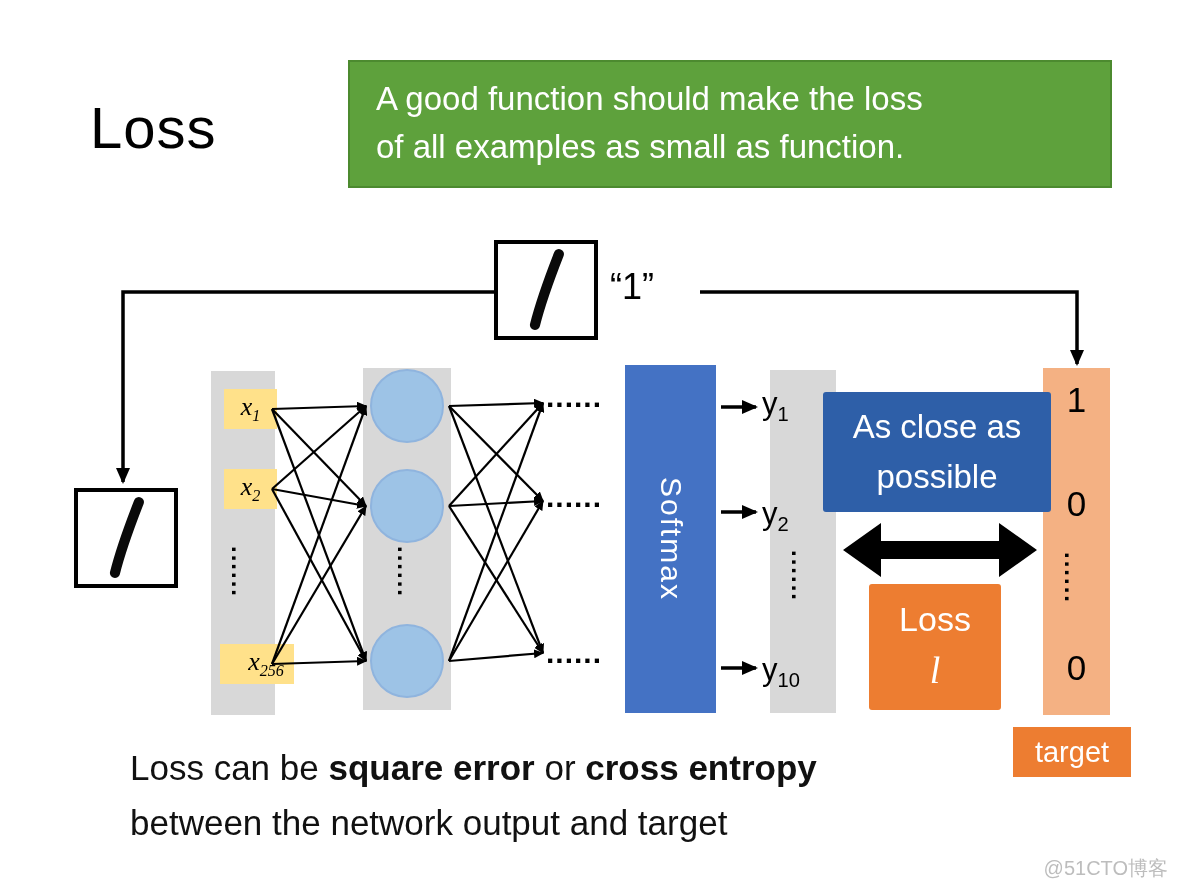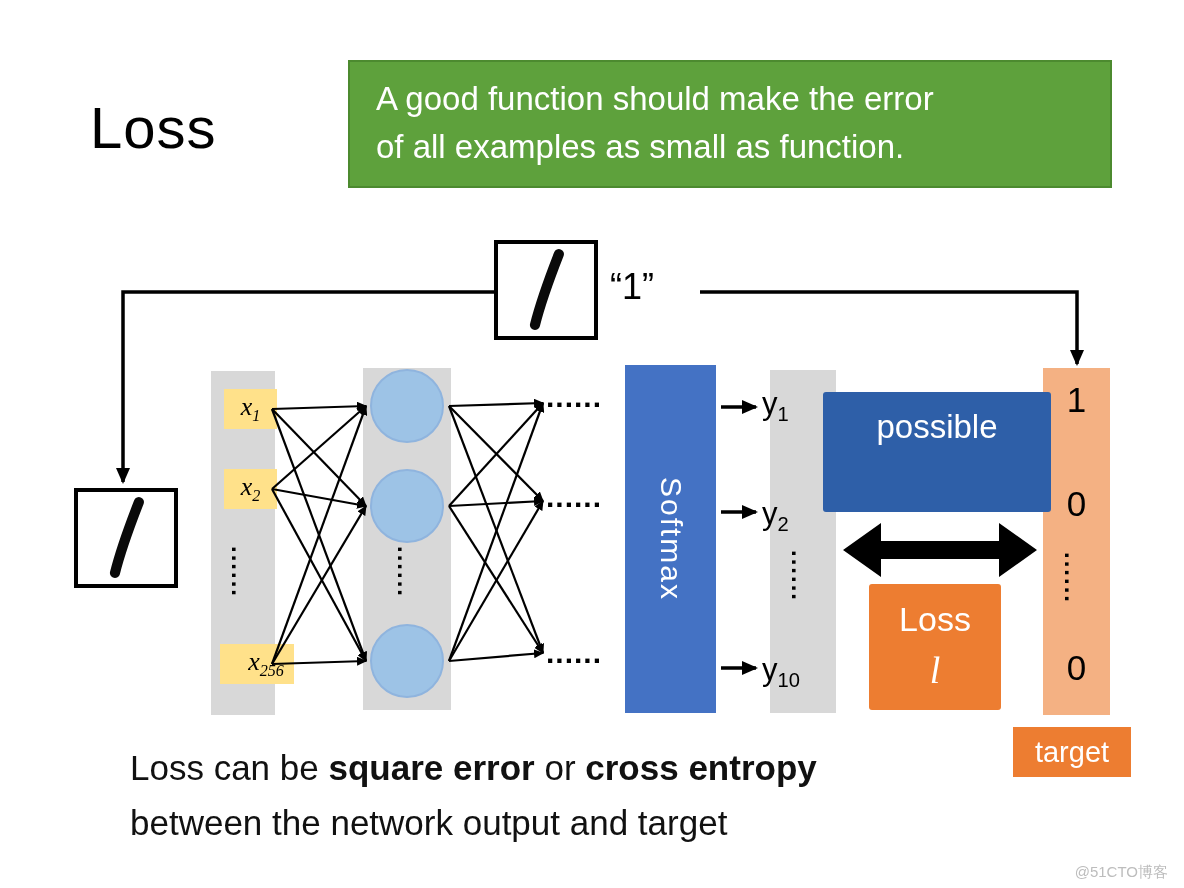--- a/index.html
+++ b/index.html
@@ -101,21 +101,21 @@
 
   .target-label {
     left:1013px; top:727px; width:118px; height:50px;
     background:var(--orange,#ED7D31); color:#fff; font-size:29px;
     display:flex; align-items:center; justify-content:center;
   }
 
   .bottom-text { left:130px; top:740px; font-size:35px; color:#111; line-height:1.58; }
   .bottom-text b { font-weight:700; }
 
-  .watermark { right:16px; bottom:6px; font-size:15px; color:#bdbdbd; }
+  .watermark { right:16px; bottom:6px; font-size:20px; color:#bdbdbd; }
 
   .overlay { left:0; top:0; width:1184px; height:888px; pointer-events:none; }
 </style>
 </head>
 <body>
 
 <div class="slide">
 
   <div class="abs bar input-bar"></div>
   <div class="abs bar hidden-bar"></div>
@@ -187,21 +187,21 @@
       <line x1="721" y1="512" x2="756" y2="512" marker-end="url(#arr)"></line>
       <line x1="721" y1="668" x2="756" y2="668" marker-end="url(#arr)"></line>
     </g>
 
     <polygon fill="#000" points="843,550 881,523 881,541 999,541 999,523 1037,550 999,577 999,559 881,559 881,577"></polygon>
   </svg>
 
   <div class="abs title">Loss</div>
 
   <div class="abs green-box">
-    <div>A good function should make the error</div>
+    <div>A good function should make the loss</div>
     <div>of all examples as small as function.</div>
   </div>
 
   <div class="abs digit-box top">
     <svg viewBox="0 0 100 100">
       <path d="M38,88 C44,64 55,34 64,11" fill="none" stroke="#0a0a0a" stroke-width="11" stroke-linecap="round"></path>
     </svg>
   </div>
   <div class="abs digit-label">“1”</div>
 
@@ -218,20 +218,21 @@
   <div class="abs softmax">
     <span class="softmax-text">Softmax</span>
   </div>
 
   <div class="abs ylab p1"><span>y</span><sub>1</sub></div>
   <div class="abs ylab p2"><span>y</span><sub>2</sub></div>
   <div class="abs ylab p3"><span>y</span><sub>10</sub></div>
   <div class="abs vdots out">......</div>
 
   <div class="abs close-box">
+    <div>As close as</div>
     <div>possible</div>
   </div>
 
   <div class="abs loss-box">
     <div>Loss</div>
     <div class="script-l">l</div>
   </div>
 
   <div class="abs bottom-text">
     <div class="bt-line1">

